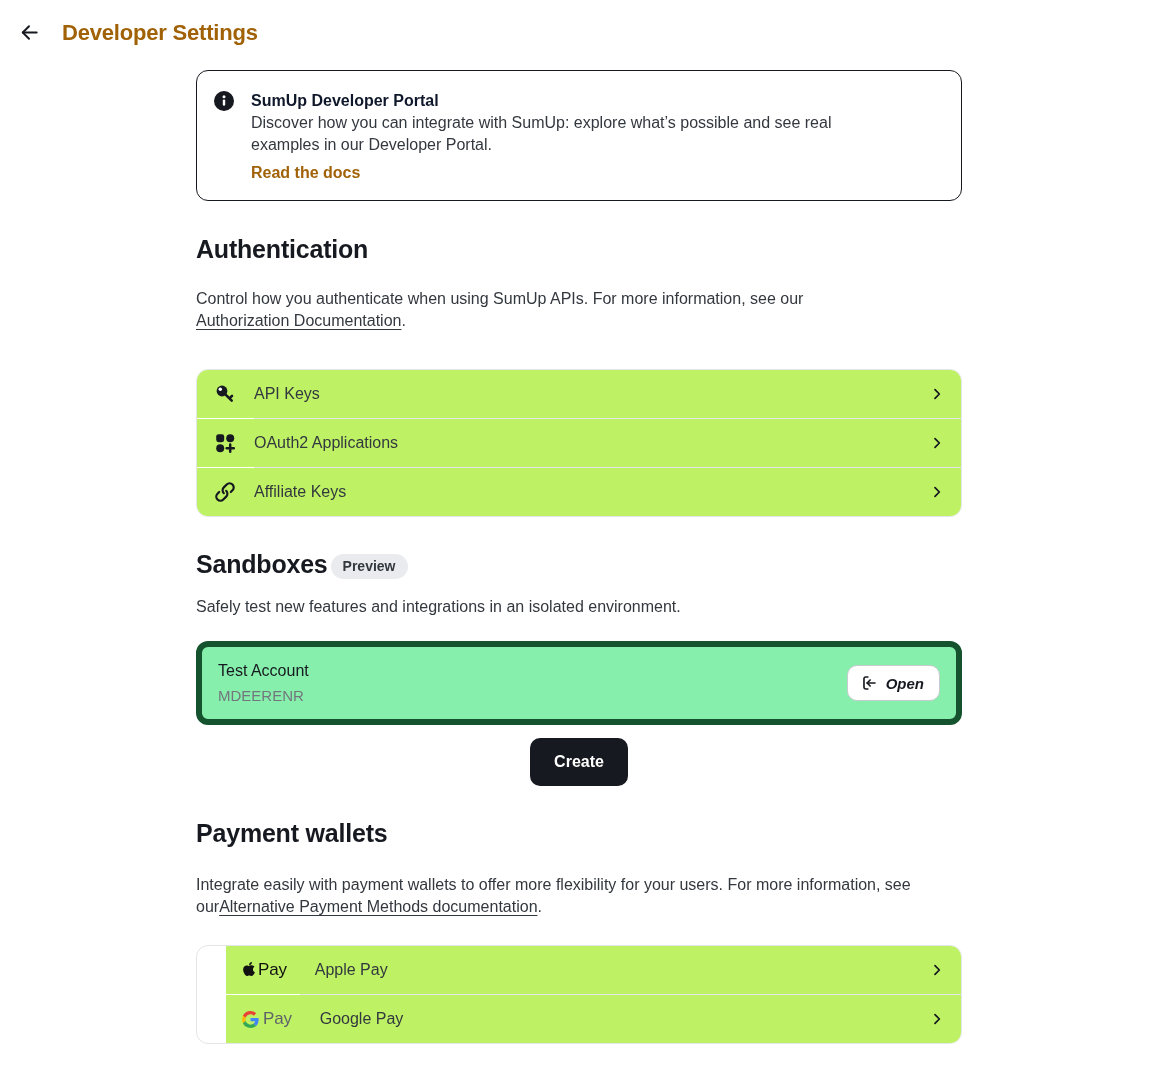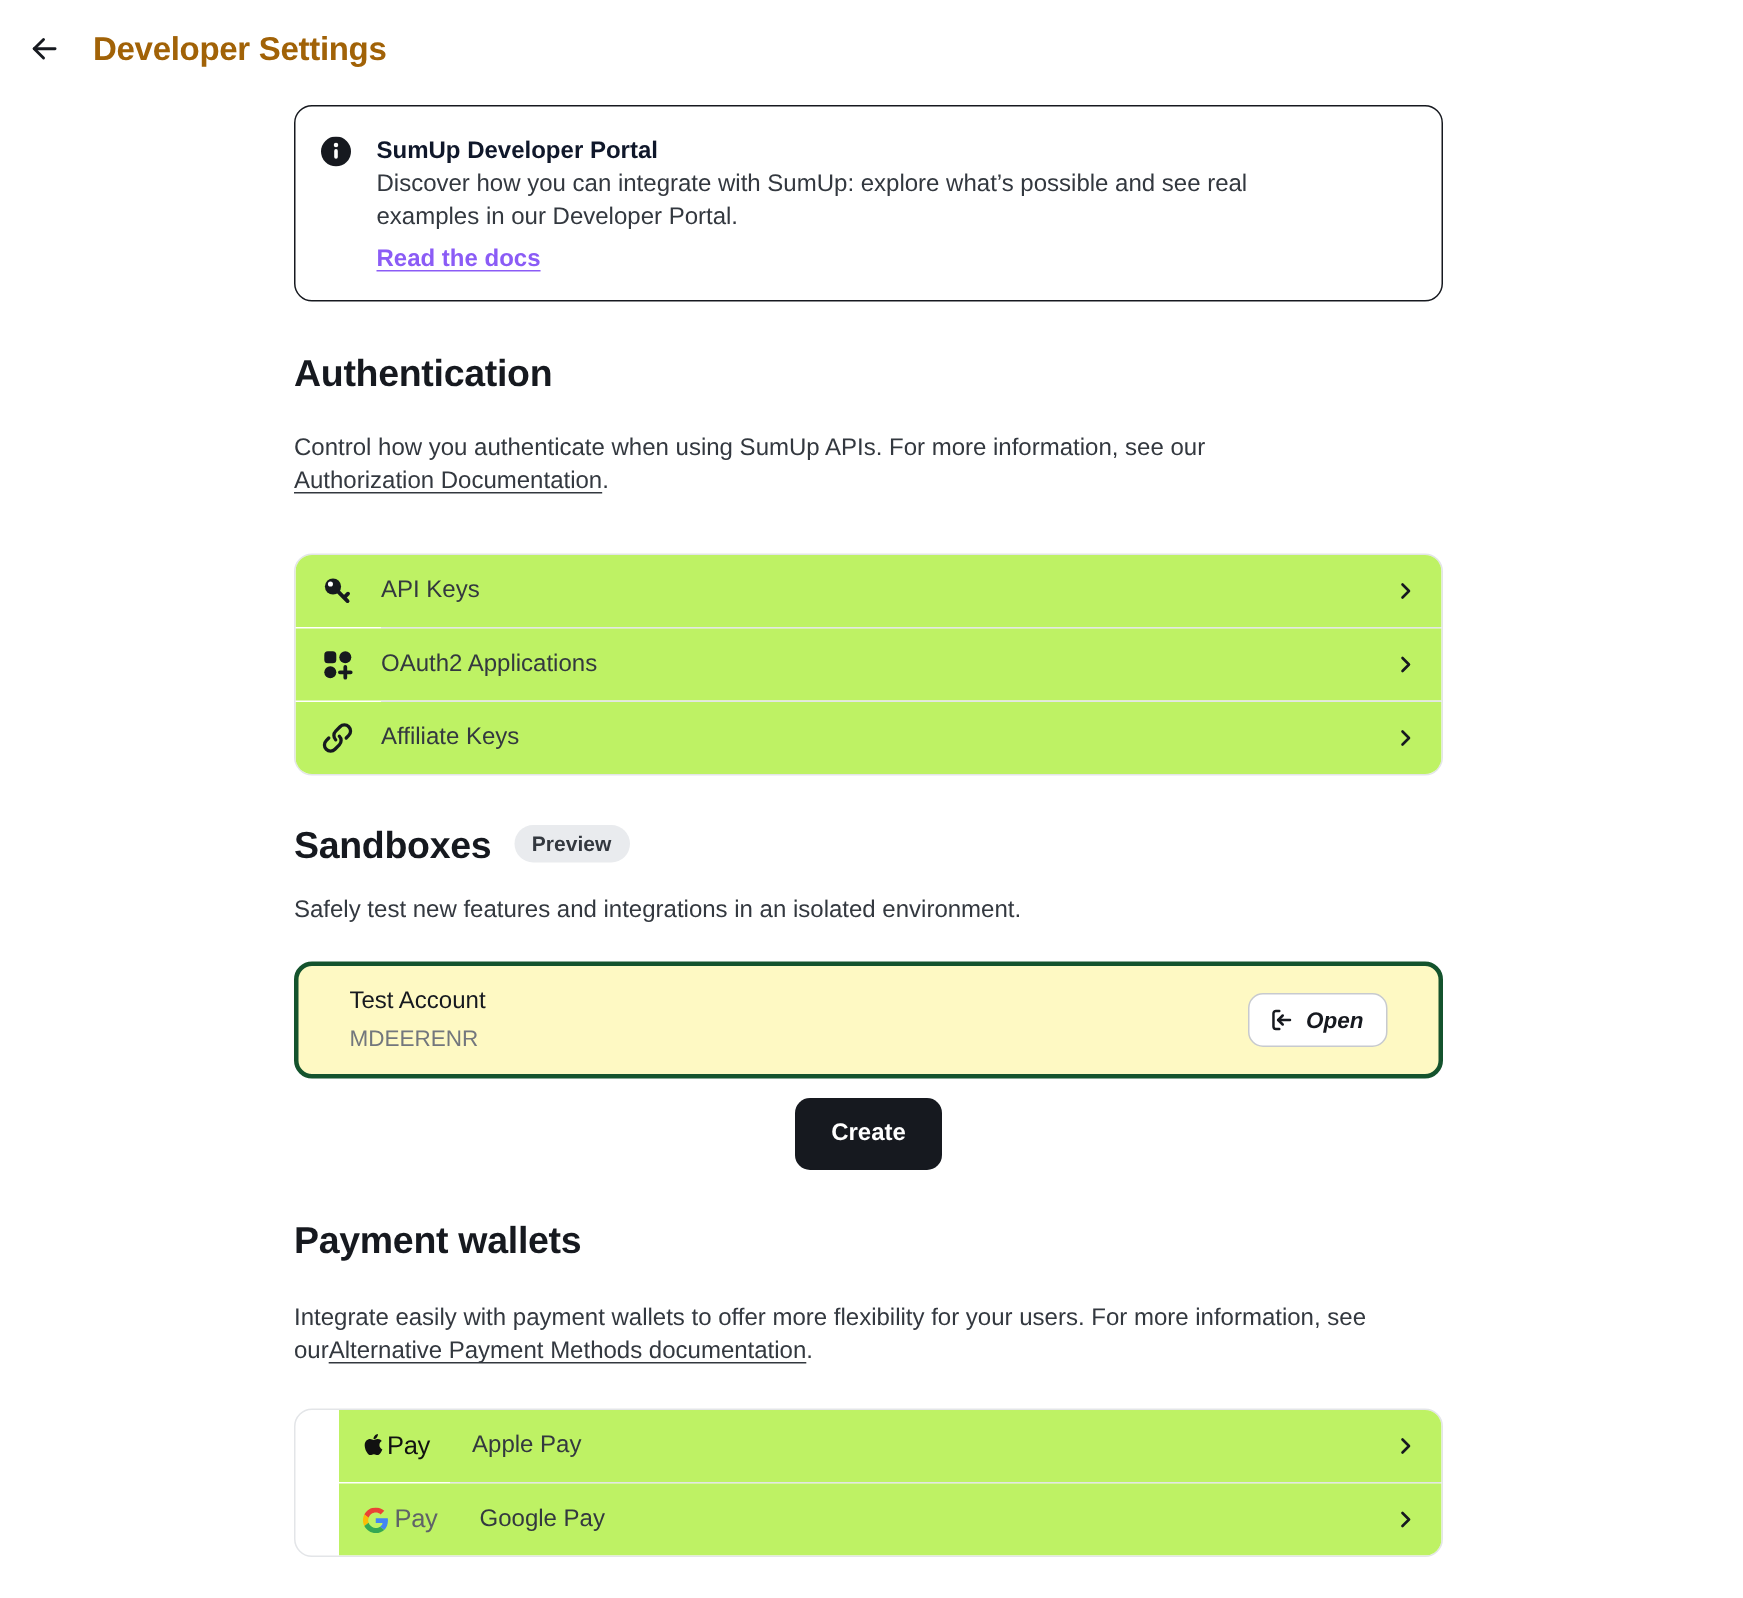--- a/index.html
+++ b/index.html
@@ -42,22 +42,21 @@
     background: #fff;
   }
   .info-icon { flex: 0 0 20px; margin-top: 1px; }
   .info-title { font-size: 16px; font-weight: 700; color: #0f172a; line-height: 22px; }
   .info-body { font-size: 16px; color: #33383f; line-height: 22px; margin-top: 0px; max-width: 610px; }
   .info-link {
     display: inline-block;
     margin-top: 8px;
     font-size: 16px;
     font-weight: 700;
-    color: #8b5cf6;
-    text-decoration: underline;
+    color: #a16207;
     text-underline-offset: 3px;
     cursor: pointer;
   }
   h2.section-heading {
     font-size: 25px;
     font-weight: 700;
     color: #16191f;
     letter-spacing: -0.2px;
   }
   .heading-auth { margin-top: 34px; }
@@ -93,42 +92,42 @@
   }
   .list-row .row-icon { flex: 0 0 24px; display: flex; align-items: center; justify-content: center; color: #16191f; }
   .list-row .row-label { flex: 1; font-size: 16px; color: #33383f; }
   .list-row .chevron { flex: 0 0 16px; display: flex; color: #16191f; }
   .row-divider { border-top: 1px solid #e3e5e8; margin-left: 57px; }
   .row-divider-wallet { border-top: 1px solid #e3e5e8; margin-left: 74px; }
   
   .heading-row {
     margin-top: 33px;
     display: flex;
-    align-items: flex-start;
-    gap: 15px;
+    align-items: flex-end;
+    gap: 3px;
   }
   .badge {
     background: #e9ebee;
     color: #33383f;
     font-size: 14px;
     font-weight: 600;
     padding: 5px 12px 6px;
     border-radius: 999px;
     line-height: 14px;
   }
   .sandbox-desc { margin-top: 17px; }
   .account-card {
     margin-top: 23px;
-    border: 3px solid #14532d;
+    border: 6px solid #14532d;
     border-radius: 12px;
-    padding: 13px 34px;
+    padding: 13px 16px;
     display: flex;
     align-items: center;
     justify-content: space-between;
-    background: #fef9c3;
+    background: #86efac;
   }
   .account-name { font-size: 16px; color: #16191f; line-height: 22px; }
   .account-code { font-size: 15px; color: #73777d; line-height: 20px; margin-top: 4px; }
   .open-btn {
     display: flex;
     align-items: center;
     gap: 8px;
     border: 1px solid #c7cacf;
     border-radius: 10px;
     background: #fff;

